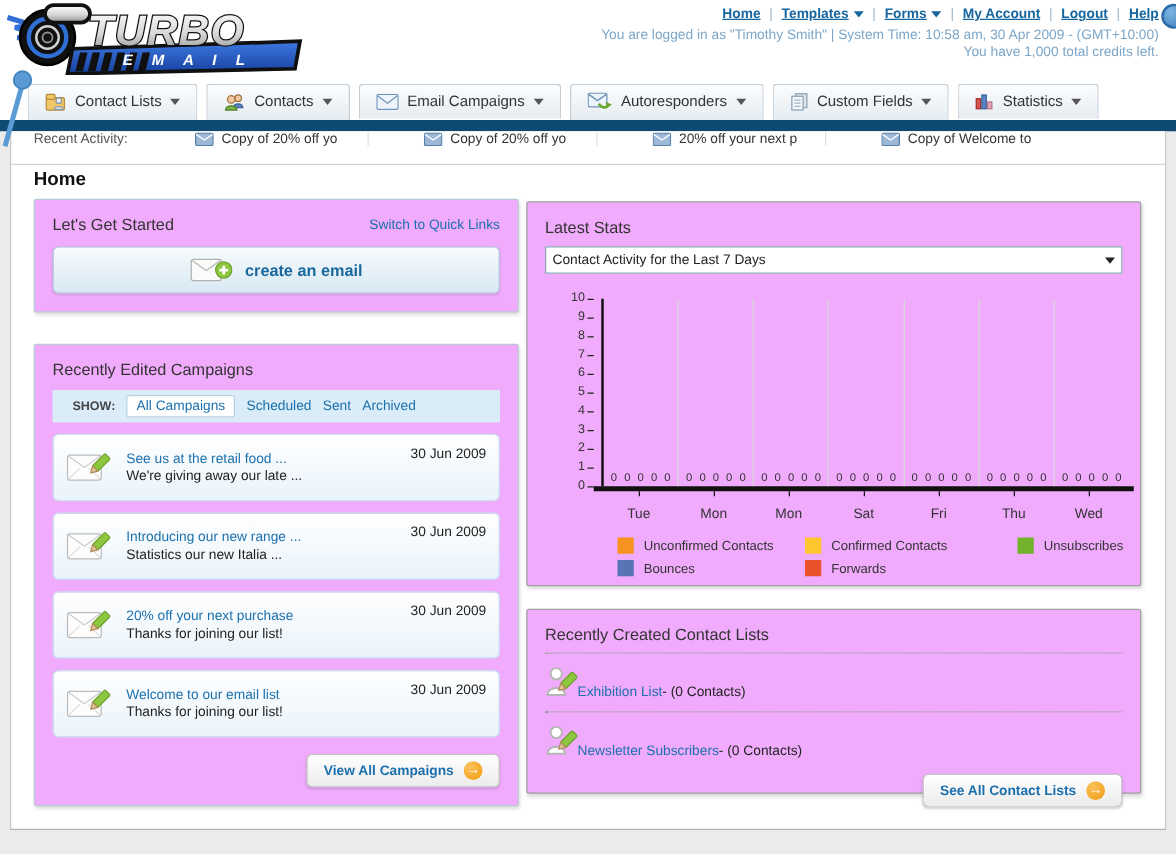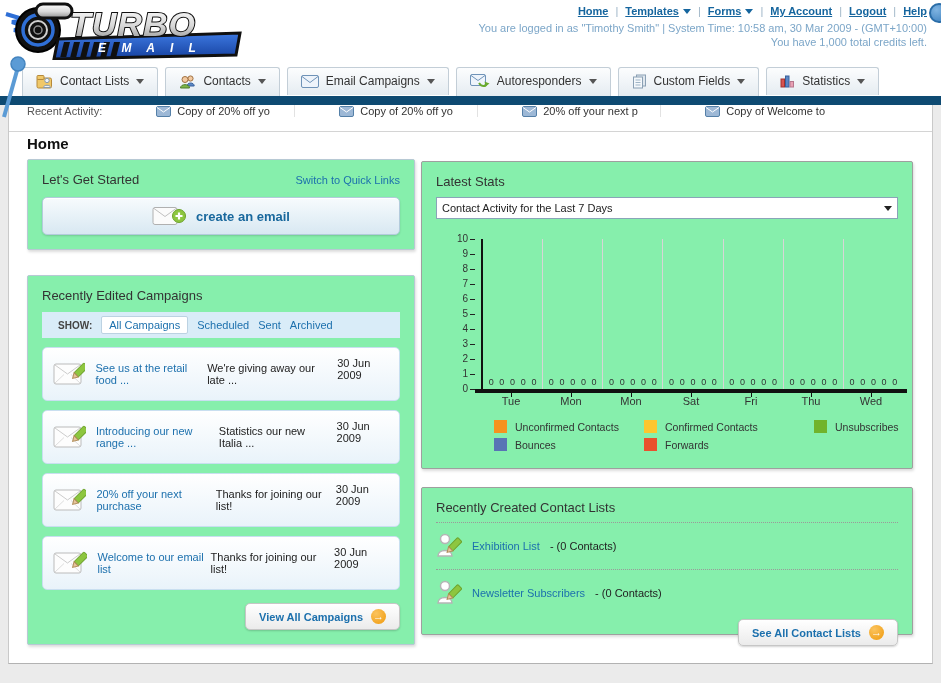--- a/index.html
+++ b/index.html
@@ -28,41 +28,41 @@
   .tab-caret{display:inline-block;width:0;height:0;border-left:4px solid transparent;border-right:4px solid transparent;border-top:5px solid #555;}
   
   .recent-bar{display:flex;align-items:flex-start;height:26px;border-bottom:1px solid #d4d4d4;padding-left:18px;font-size:11px;color:#555;}
   .ra-label{margin-right:18px;}
   .ra-item{display:flex;align-items:center;gap:6px;width:130px;overflow:hidden;white-space:nowrap;color:#333;padding-right:8px;margin-right:8px;margin-left:36px;}
   .ra-item:not(:last-child){border-right:1px solid #e2e2e2;}
   
   .page-title{position:absolute;left:18px;top:30px;font-size:15px;font-weight:bold;color:#111;}
   .left-col{position:absolute;left:18px;top:54px;width:388px;}
   .right-col{position:absolute;left:412px;top:56px;width:492px;}
-  .box{background:#86efac;border-radius:2px;box-shadow:1px 2px 3px rgba(0,0,0,.14);box-sizing:border-box;}
+  .box{background:#f0abfc;border-radius:2px;box-shadow:1px 2px 3px rgba(0,0,0,.14);box-sizing:border-box;}
   .box-blue{border:1px solid #b7c9d4;}
   .box-gray{border:1px solid #9f9f9f;}
   .box-head{font-size:13px;color:#333;}
   
   .gs-box{padding:12px 14px 14px;}
   .gs-head-row{display:flex;justify-content:space-between;align-items:center;}
   .gs-link{font-size:11px;color:#1c70ad;}
   .gs-buttons{display:flex;gap:16px;margin-top:10px;}
   .big-btn{flex:1;display:flex;align-items:center;justify-content:center;gap:10px;height:36px;
     background:linear-gradient(#f7fbfd,#d8e8f2);border:1px solid #b3cbdc;border-radius:5px;
     box-shadow:0 1px 2px rgba(0,0,0,.15), inset 0 1px 0 #fff;font-size:13px;font-weight:bold;color:#19689d;cursor:pointer;}
   
   .camp-box{margin-top:25px;padding:12px 14px 14px;min-height:318px;}
   .show-strip{background:#d9ecf8;display:flex;align-items:center;padding:4px 16px;gap:9px;margin-top:9px;}
   .show-label{font-size:10px;font-weight:bold;color:#444;}
   .filter-active{background:#fff;border:1px solid #bcd2e2;border-radius:2px;padding:2px 7px;color:#1c70ad;font-size:11px;}
   .filter-link{font-size:11px;color:#1c70ad;}
   .camp-row{display:flex;align-items:center;gap:10px;margin-top:9px;padding:5px 10px;height:42px;
     background:linear-gradient(#ffffff,#e9f3fa);border:1px solid #c9dff0;border-radius:5px;}
-  .camp-texts{display:flex;flex-direction:row;gap:2px;}
+  .camp-texts{display:flex;flex-direction:column;gap:2px;}
   .camp-title{font-size:11px;color:#1c70ad;}
   .camp-sub{font-size:11px;color:#222;}
   .camp-date{margin-left:auto;align-self:flex-start;padding-top:4px;font-size:11px;color:#222;}
   .view-all-row{display:flex;justify-content:flex-end;margin-top:13px;}
   .white-btn{display:inline-flex;align-items:center;gap:8px;background:linear-gradient(#ffffff,#ebebeb);
     border:1px solid #c6c6c6;border-radius:5px;padding:5px 13px;font-size:11px;font-weight:bold;color:#1c70ad;
     box-shadow:0 1px 2px rgba(0,0,0,.18);cursor:pointer;}
   .arrow-circle{display:inline-block;width:15px;height:15px;border-radius:50%;
     background:radial-gradient(circle at 35% 30%,#fbc35e,#ef9a0c);color:#fff;font-size:11px;line-height:15px;text-align:center;font-weight:bold;}
   
@@ -73,29 +73,29 @@
   .chart{position:relative;margin-top:20px;margin-left:12px;}
   .y-axis{position:absolute;left:0;top:0;width:28px;height:150px;}
   .ytick{position:absolute;right:1px;display:flex;align-items:center;gap:2px;font-size:10px;color:#333;height:10px;line-height:10px;text-align:center;}
   .ytick-mark{display:inline-block;width:5px;height:1px;background:#222;}
   .plot{margin-left:33px;width:420px;height:150px;border-left:2px solid #111;display:flex;}
   .day-group{flex:1;position:relative;}
   .day-group:not(:last-child){border-right:1px solid #d6d6d6;}
   .zeros{position:absolute;bottom:2px;left:0;right:0;display:flex;justify-content:space-evenly;font-size:9px;color:#333;}
   .x-axis-line{margin-left:27px;width:432px;height:4px;background:#111;}
   .x-labels{margin-left:33px;width:420px;display:flex;}
-  .x-label{flex:1;text-align:center;font-size:11px;color:#333;position:relative;padding-top:2px;}
+  .x-label{flex:1;text-align:center;font-size:11px;color:#333;position:relative;padding-top:12px;}
   .x-label::before{content:"";position:absolute;top:0;left:50%;width:1px;height:4px;background:#111;}
   .legend{margin:13px 0 0 46px;display:grid;grid-template-columns:150px 170px 1fr;row-gap:5px;}
   .legend-item{display:flex;align-items:center;gap:8px;font-size:10.5px;color:#333;}
   .legend-swatch{width:13px;height:13px;flex:none;}
   
   .cl-box{margin-top:18px;padding:12px 14px 12px;height:148px;}
   .dotted{border-top:1px dotted #9a9a9a;height:0;margin:7px 0;}
-  .cl-item{display:flex;align-items:center;gap:10px;font-size:11px;padding:2px 0;}
+  .cl-item{display:flex;align-items:flex-end;font-size:11px;padding:2px 0;}
   .cl-name{color:#1c70ad;}
   .cl-suffix{color:#222;}
   .see-all-row{display:flex;justify-content:flex-end;margin-top:10px;}
 </style>
 </head>
 <body>
 
 <div class="page">
 
   <div class="top-area">
@@ -148,21 +148,21 @@
         <span class="pipe"></span>
       <a>Forms</a>
         <span class="nav-caret"></span>
         <span class="pipe"></span>
       <a>My Account</a>
         <span class="pipe"></span>
       <a>Logout</a>
         <span class="pipe"></span>
       <a>Help</a>
     </div>
-    <div class="login-info">You are logged in as "Timothy Smith" | System Time: 10:58 am, 30 Mar 2009 - (GMT+10:00)</div>
+    <div class="login-info">You are logged in as "Timothy Smith" | System Time: 10:58 am, 30 Apr 2009 - (GMT+10:00)</div>
     <div class="credits-info">You have 1,000 total credits left.</div>
 
     <div class="tab-bar">
       <div class="tab">
         <svg width="17" height="15">
             <rect x="1" y="4" width="14.5" height="10" rx="1.5" fill="#f0c869" stroke="#b5893a"></rect>
             <rect x="1" y="1.5" width="7" height="4" rx="1" fill="#f0c869" stroke="#b5893a"></rect>
             <circle cx="11" cy="6.5" r="2.2" fill="#eef3f8" stroke="#8899aa"></circle>
             <path d="M7.5 13.5c0-3 7-3 7 0z" fill="#eef3f8" stroke="#8899aa"></path>
           </svg>

